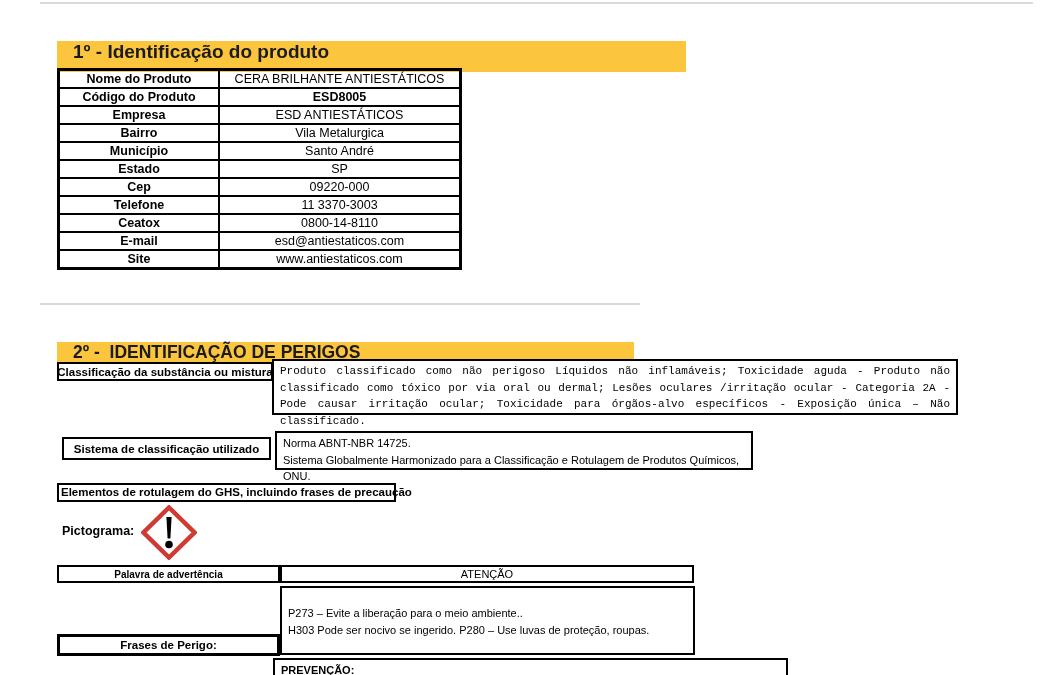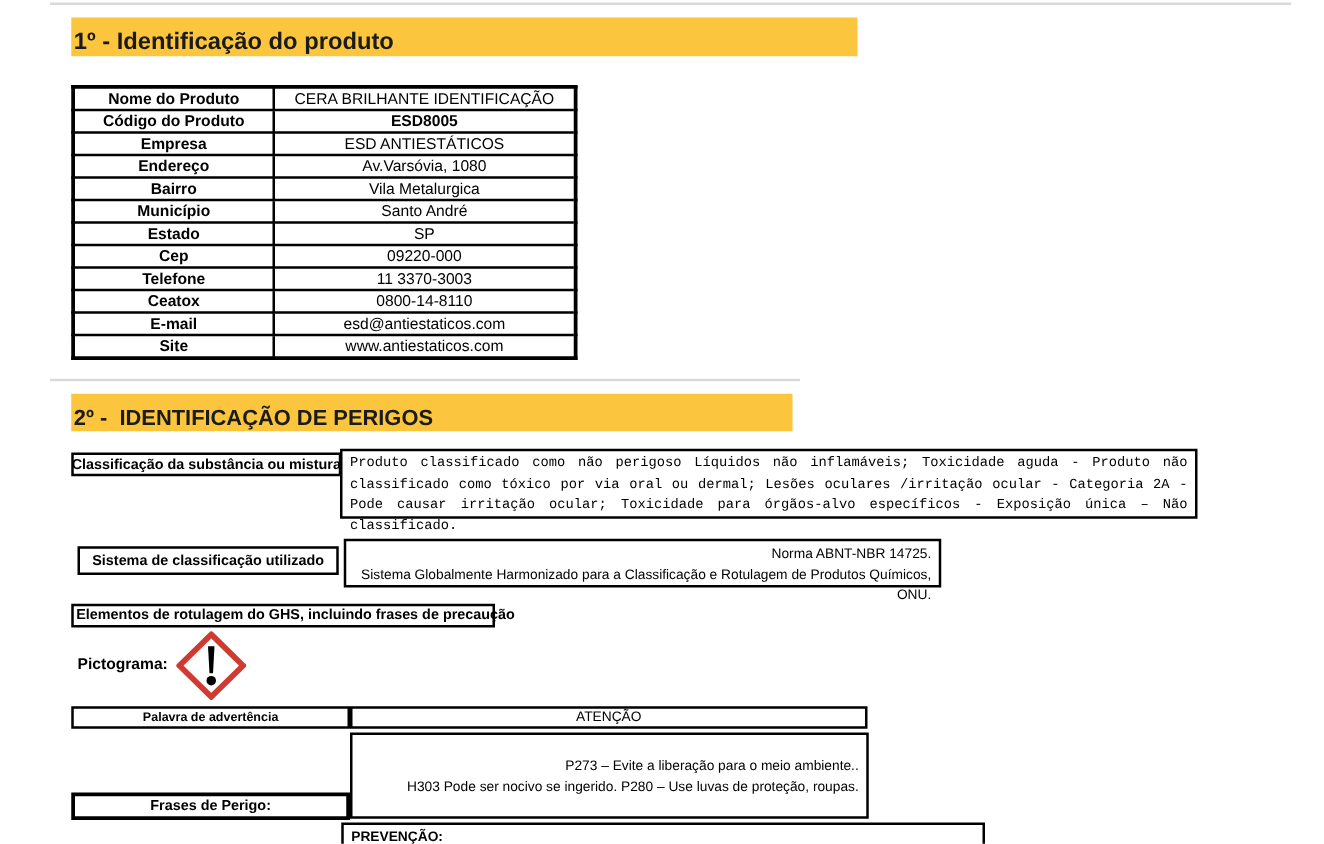--- a/index.html
+++ b/index.html
@@ -9,23 +9,24 @@
     font-family:"Liberation Sans","DejaVu Sans",sans-serif;
     color:#000;
   }
   .abs{position:absolute;box-sizing:border-box;}
 
   .topline{background:#d9d9d9;height:2px;}
 
   .section-header{
     background:#fbc53e;
     font-weight:bold;color:#1b1b1b;
-    display:flex;align-items:flex-end;
-    padding-left:2px;
+    display:flex;align-items:flex-start;
+    padding-left:16px;
     white-space:pre;
+    margin-top:27px;
   }
   .section-header.h1{font-size:19px;}
   .section-header.h2{font-size:17.5px;}
 
   
   table.product{
     border-collapse:collapse;
     border:3px solid #000;
     table-layout:fixed;
     padding-left:33px;
@@ -45,52 +46,48 @@
   td.val.bold{font-weight:bold;}
 
   .box{border:2px solid #000;background:#fff;}
   .box.thick{border-width:3px;margin-top:24px;}
 
   .label-box{
     display:flex;align-items:center;justify-content:center;
     font-weight:bold;font-size:11.5px;
     text-align:right;white-space:nowrap;
   }
-  .small-text{font-size:11px;line-height:16.5px;text-align:right;}
+  .small-text{font-size:11px;line-height:16.5px;}
   .justified{text-align:justify;font-family:Liberation Mono, monospace;}
 
   .bold{font-weight:bold;}
   .center{display:flex;align-items:center;justify-content:center;}
 </style>
 </head>
 <body>
 
 <div class="abs topline" style="left:40px;top:2px;width:993px;"></div>
 
 <div class="abs section-header h1" style="left:57px;top:14px;width:629px;height:31px;">
   <span>1º - Identificação do produto</span>
 </div>
 
 <table class="product abs" style="left:57px;top:68px;">
   <tbody>
     <tr>
         <td class="lbl">Nome do Produto</td>
-        <td class="val">CERA BRILHANTE IDENTIFICAÇÃO</td>
+        <td class="val">CERA BRILHANTE ANTIESTÁTICOS</td>
       </tr>
     <tr>
         <td class="lbl">Código do Produto</td>
         <td class="val bold">ESD8005</td>
       </tr>
     <tr>
         <td class="lbl">Empresa</td>
         <td class="val">ESD ANTIESTÁTICOS</td>
-      </tr>
-    <tr>
-        <td class="lbl">Endereço</td>
-        <td class="val">Av.Varsóvia, 1080</td>
       </tr>
     <tr>
         <td class="lbl">Bairro</td>
         <td class="val">Vila Metalurgica</td>
       </tr>
     <tr>
         <td class="lbl">Município</td>
         <td class="val">Santo André</td>
       </tr>
     <tr>

